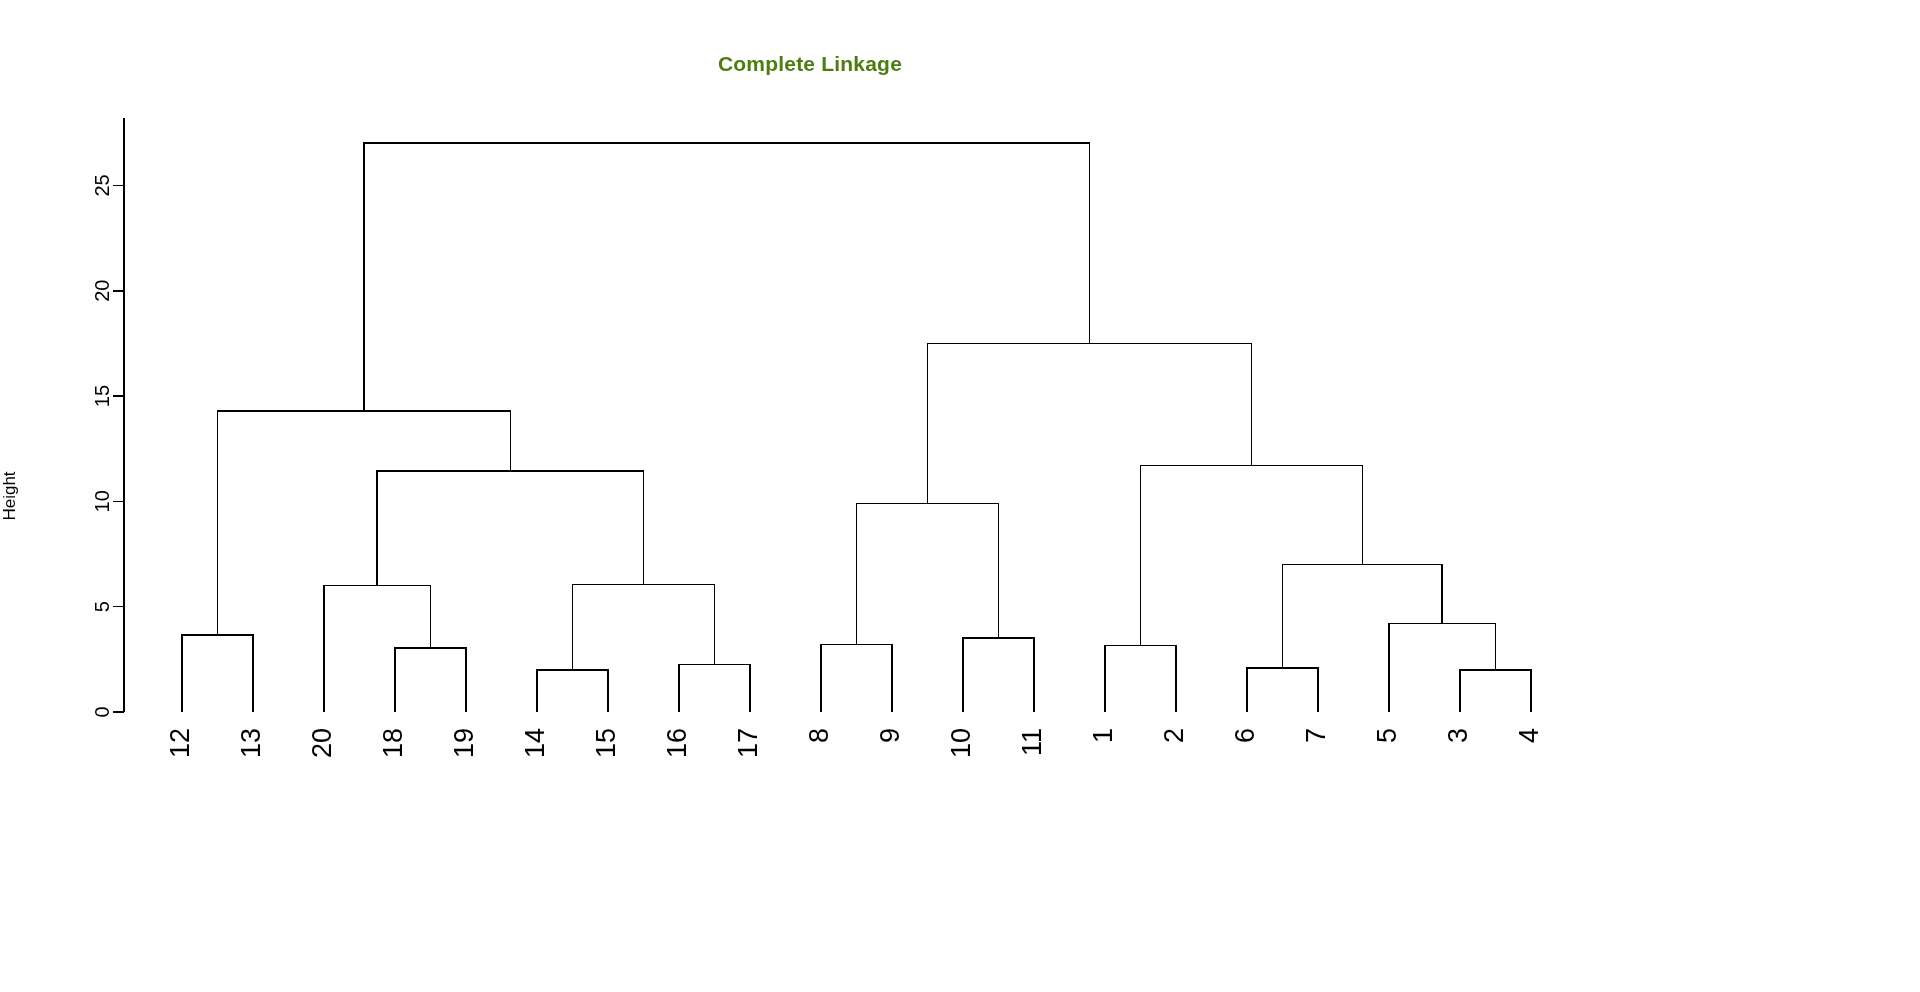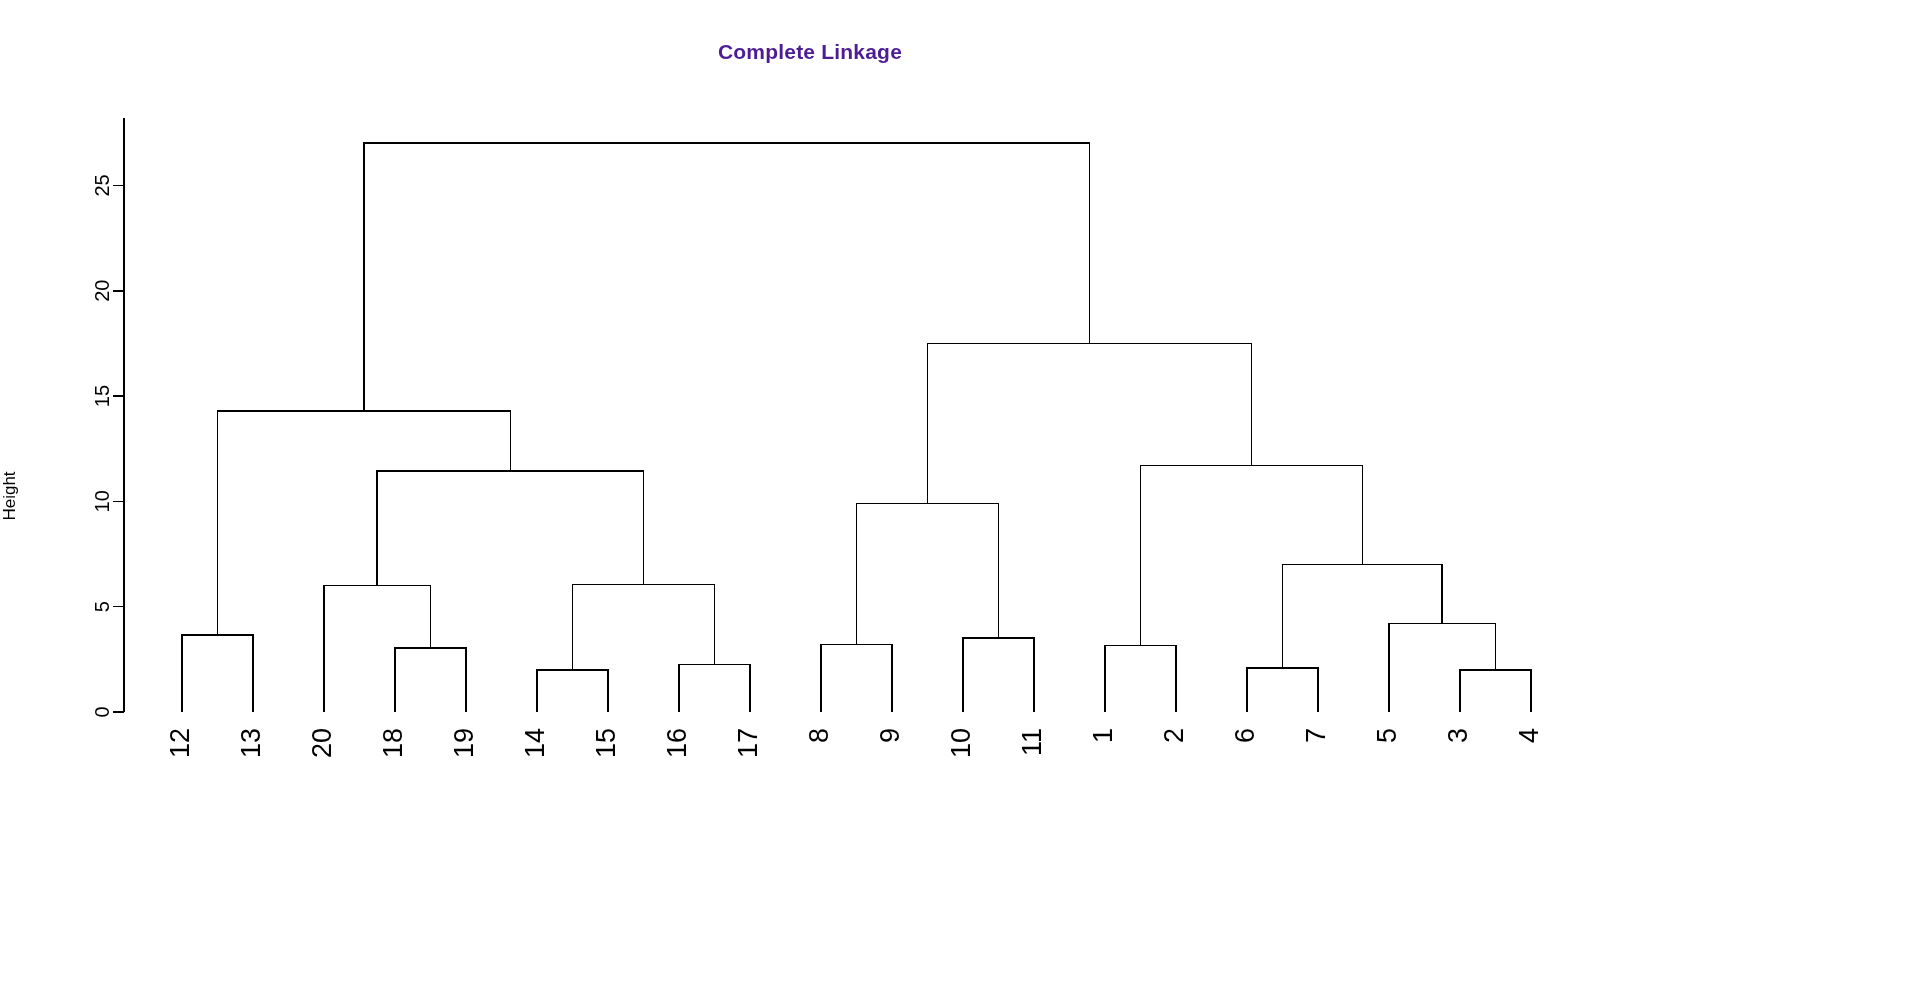--- a/index.html
+++ b/index.html
@@ -17,26 +17,26 @@
   }
   #plot-root {
     position: relative;
     width: 1920px;
     height: 992px;
     background: #ffffff;
   }
   #plot-title {
     position: absolute;
     left: 0;
-    top: 40px;
+    top: 52px;
     width: 1920px;
     text-align: center;
     font-size: 21px;
     font-weight: bold;
-    color: #4c1d95;
+    color: #4d7c0f;
     letter-spacing: 0.2px;
   }
   
   #plot-title { width: 1620px; left: 0; }
   #ylab {
     position: absolute;
     left: 10px;
     top: 496px;
     transform: translate(-50%, -50%) rotate(-90deg);
     transform-origin: center center;

